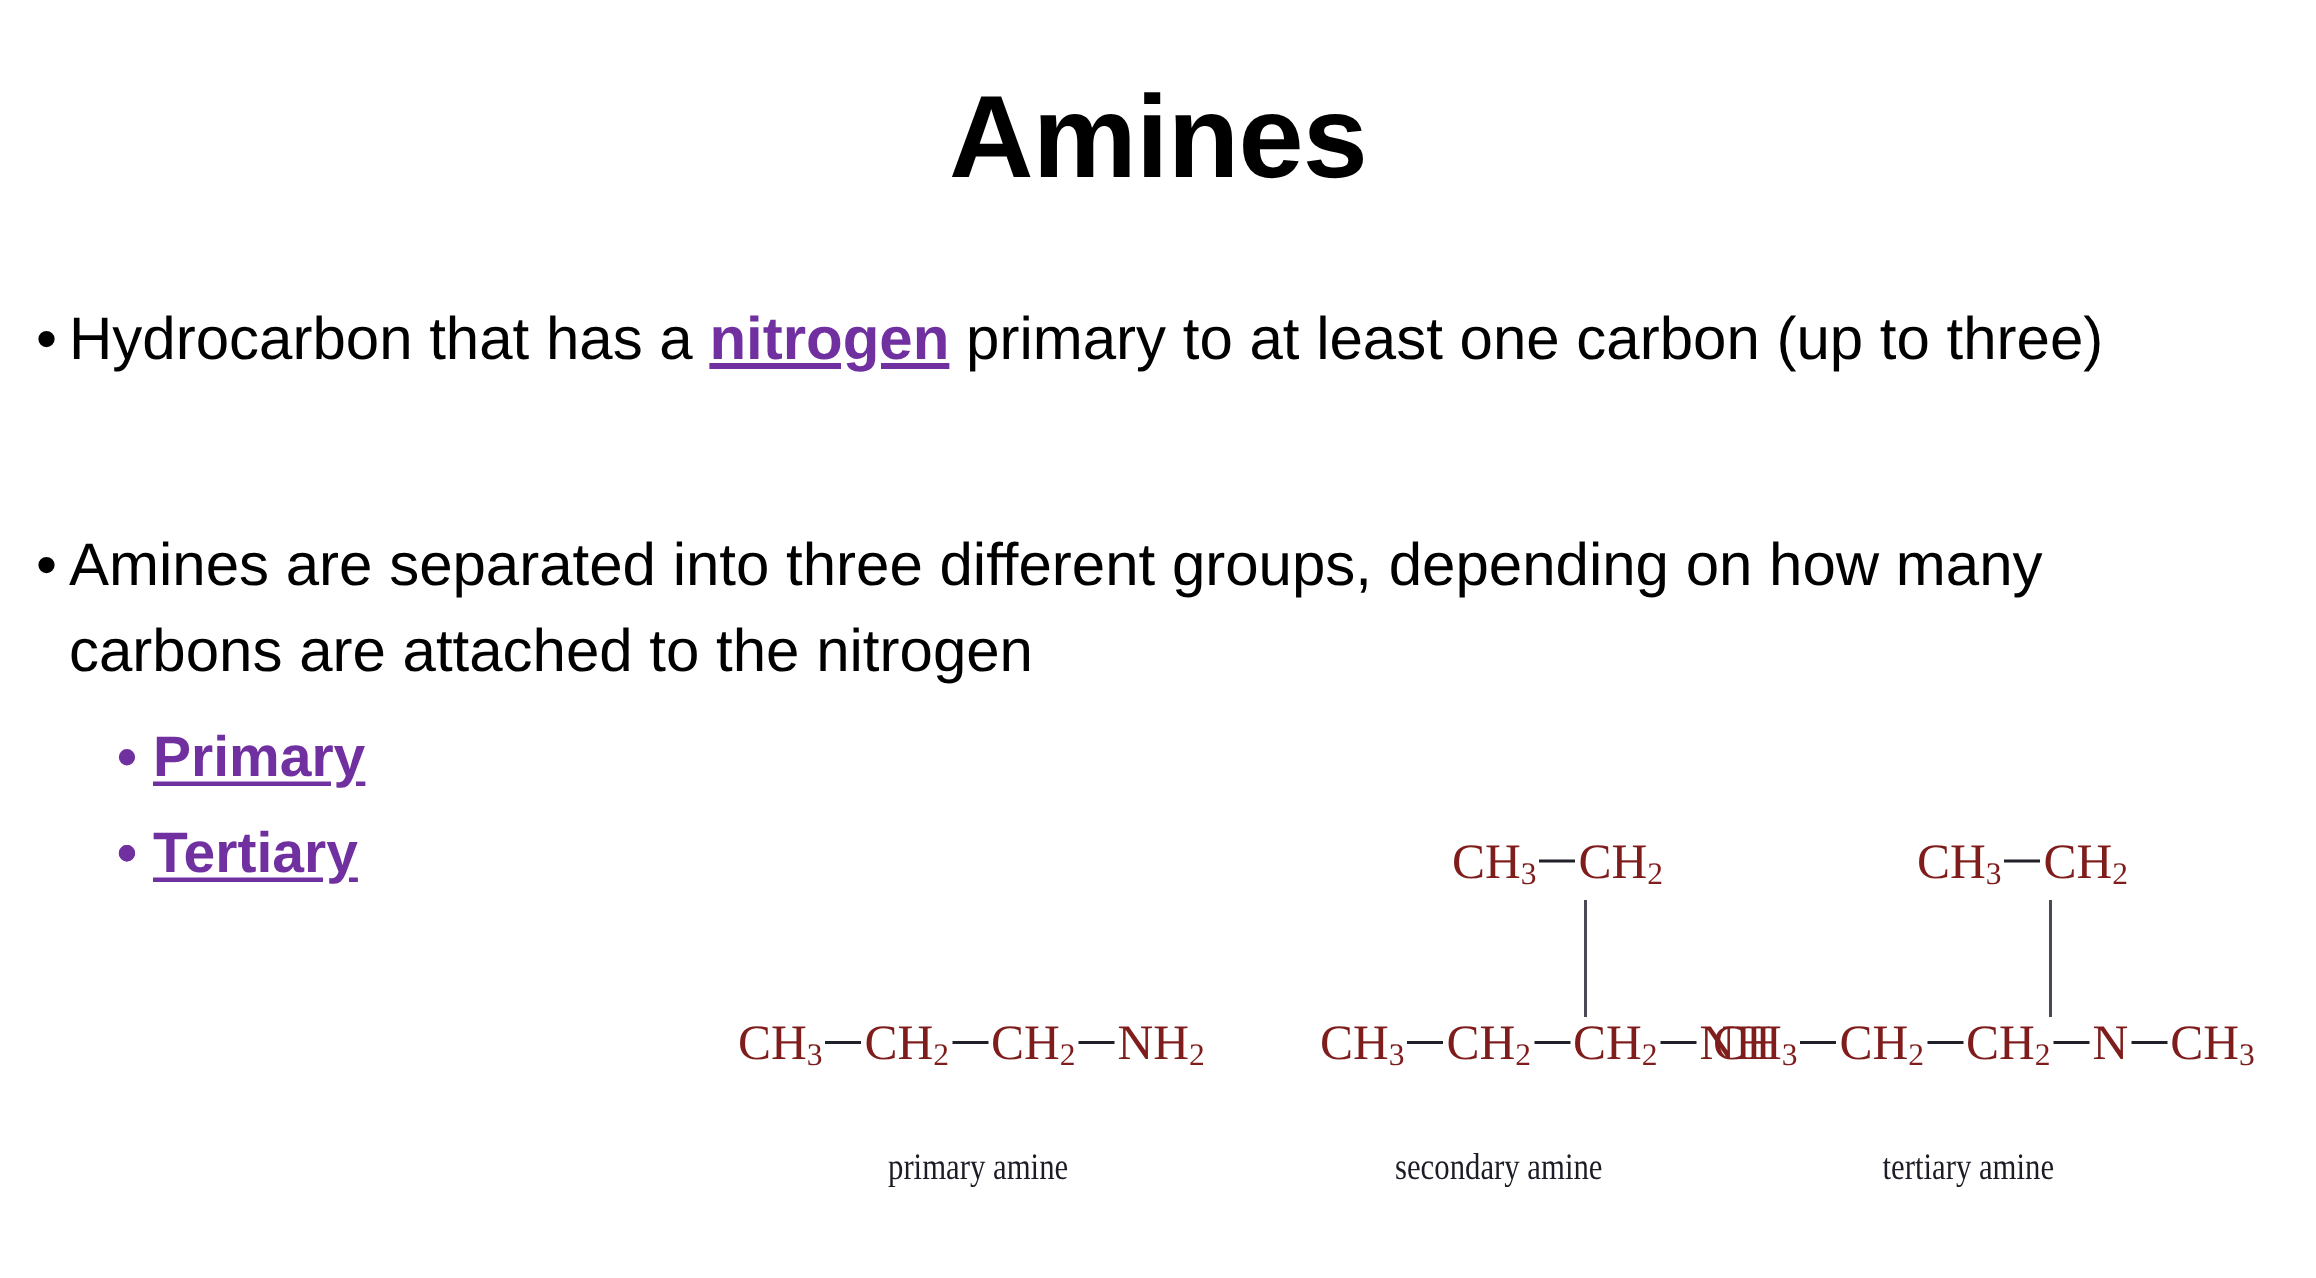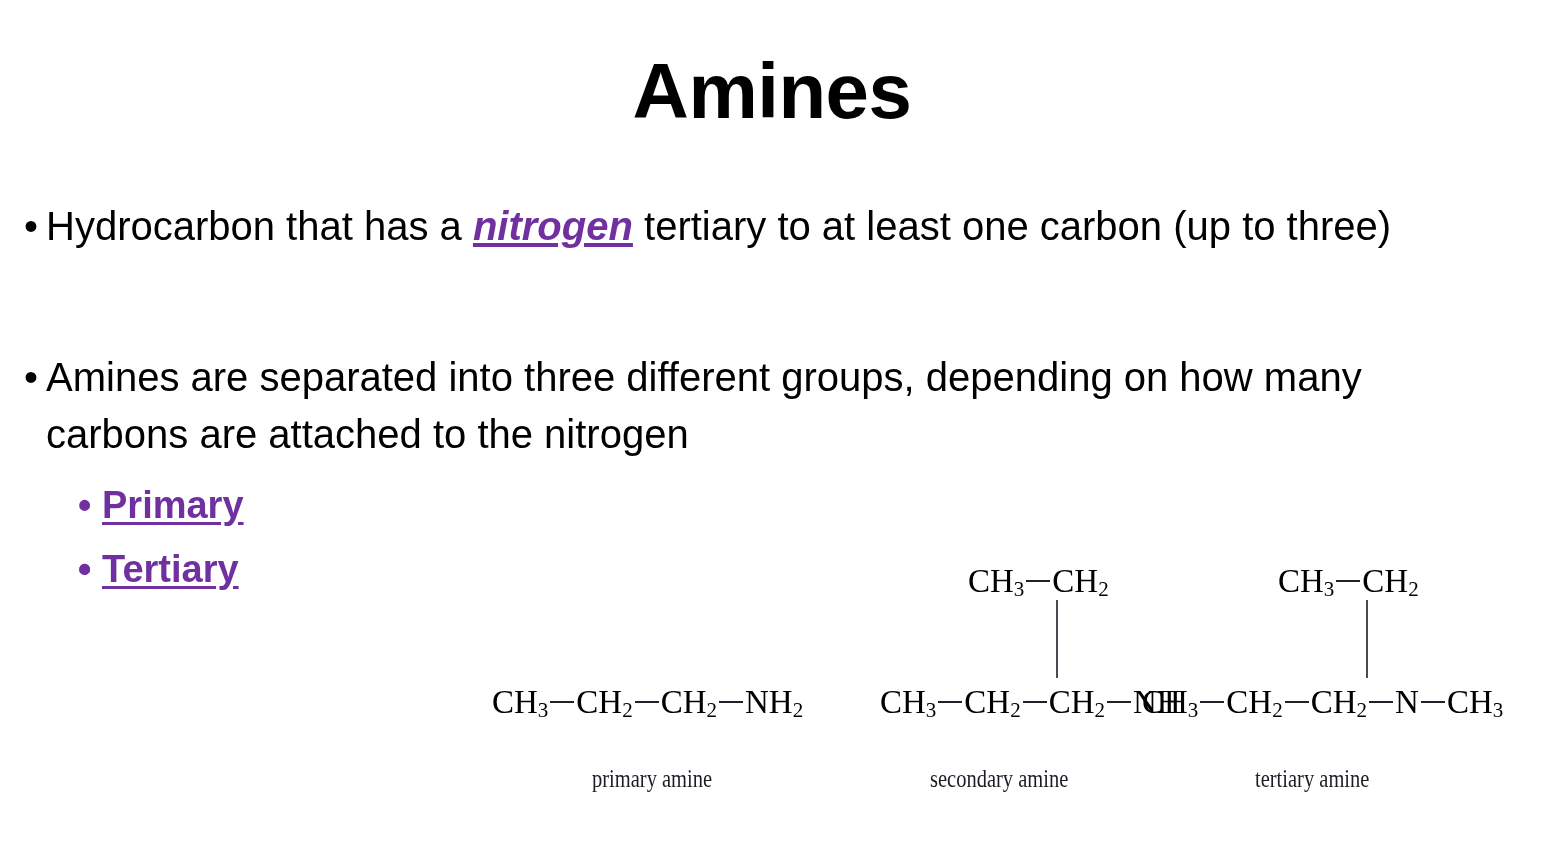--- a/index.html
+++ b/index.html
@@ -56,21 +56,20 @@
     color: #000000;
   }
   .bullet-gap {
     height: 94px;
   }
   .hl {
     color: #7030A0;
     font-weight: bold;
     text-decoration: underline;
     text-underline-offset: 3px;
-    font-style: italic;
   }
 
   .sub-list {
     margin-top: 10px;
     padding-left: 58px;
   }
   .bullet-l2 {
     display: block;
     position: relative;
     padding-left: 24px;
@@ -106,22 +105,22 @@
   .struct {
     position: absolute;
     top: 0;
     height: 290px;
   }
   .formula {
     position: absolute;
     white-space: nowrap;
     font-family: "Liberation Serif", serif;
     font-size: 33px;
-    line-height: 48px;
-    color: #000000;
+    line-height: 36px;
+    color: #7f1d1d;
   }
   .formula sub {
     font-size: 21px;
     vertical-align: -4px;
   }
   .bond-h {
     display: inline-block;
     width: 24px;
     height: 0;
     border-top: 2px solid #20202a;
@@ -145,21 +144,21 @@
   }
 </style>
 </head>
 <body>
 
 <div id="slide-title">Amines</div>
 
 <div id="body-content">
 
   <div class="bullet-l1">
-    <span class="dot">•</span><span>Hydrocarbon that has a </span><span class="hl">nitrogen</span><span> tertiary to at least one carbon (up to three)</span>
+    <span class="dot">•</span><span>Hydrocarbon that has a </span><span class="hl">nitrogen</span><span> primary to at least one carbon (up to three)</span>
   </div>
 
   <div class="bullet-gap"></div>
 
   <div class="bullet-l1">
     <span class="dot">•</span><span>Amines are separated into three different groups, depending on how many carbons are attached to the nitrogen</span>
   </div>
 
   <div class="sub-list">
     <div class="bullet-l2">

